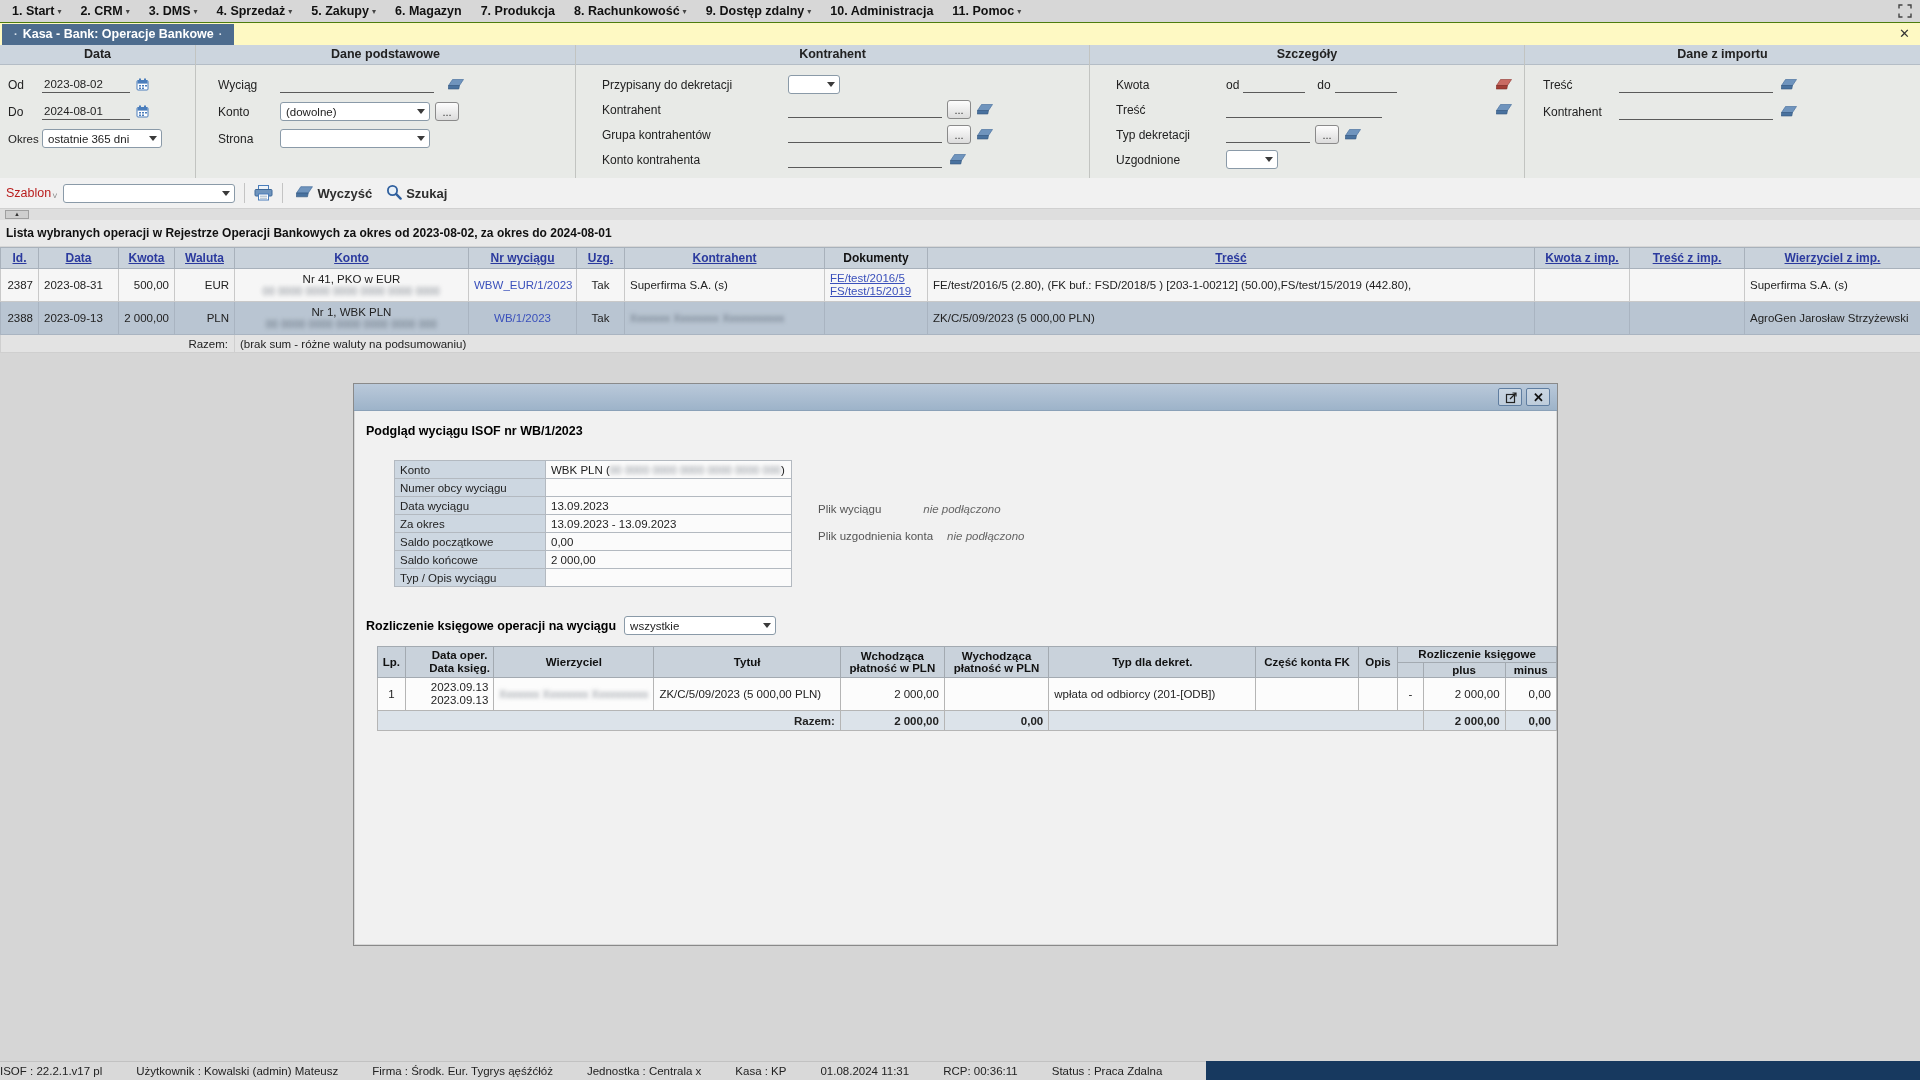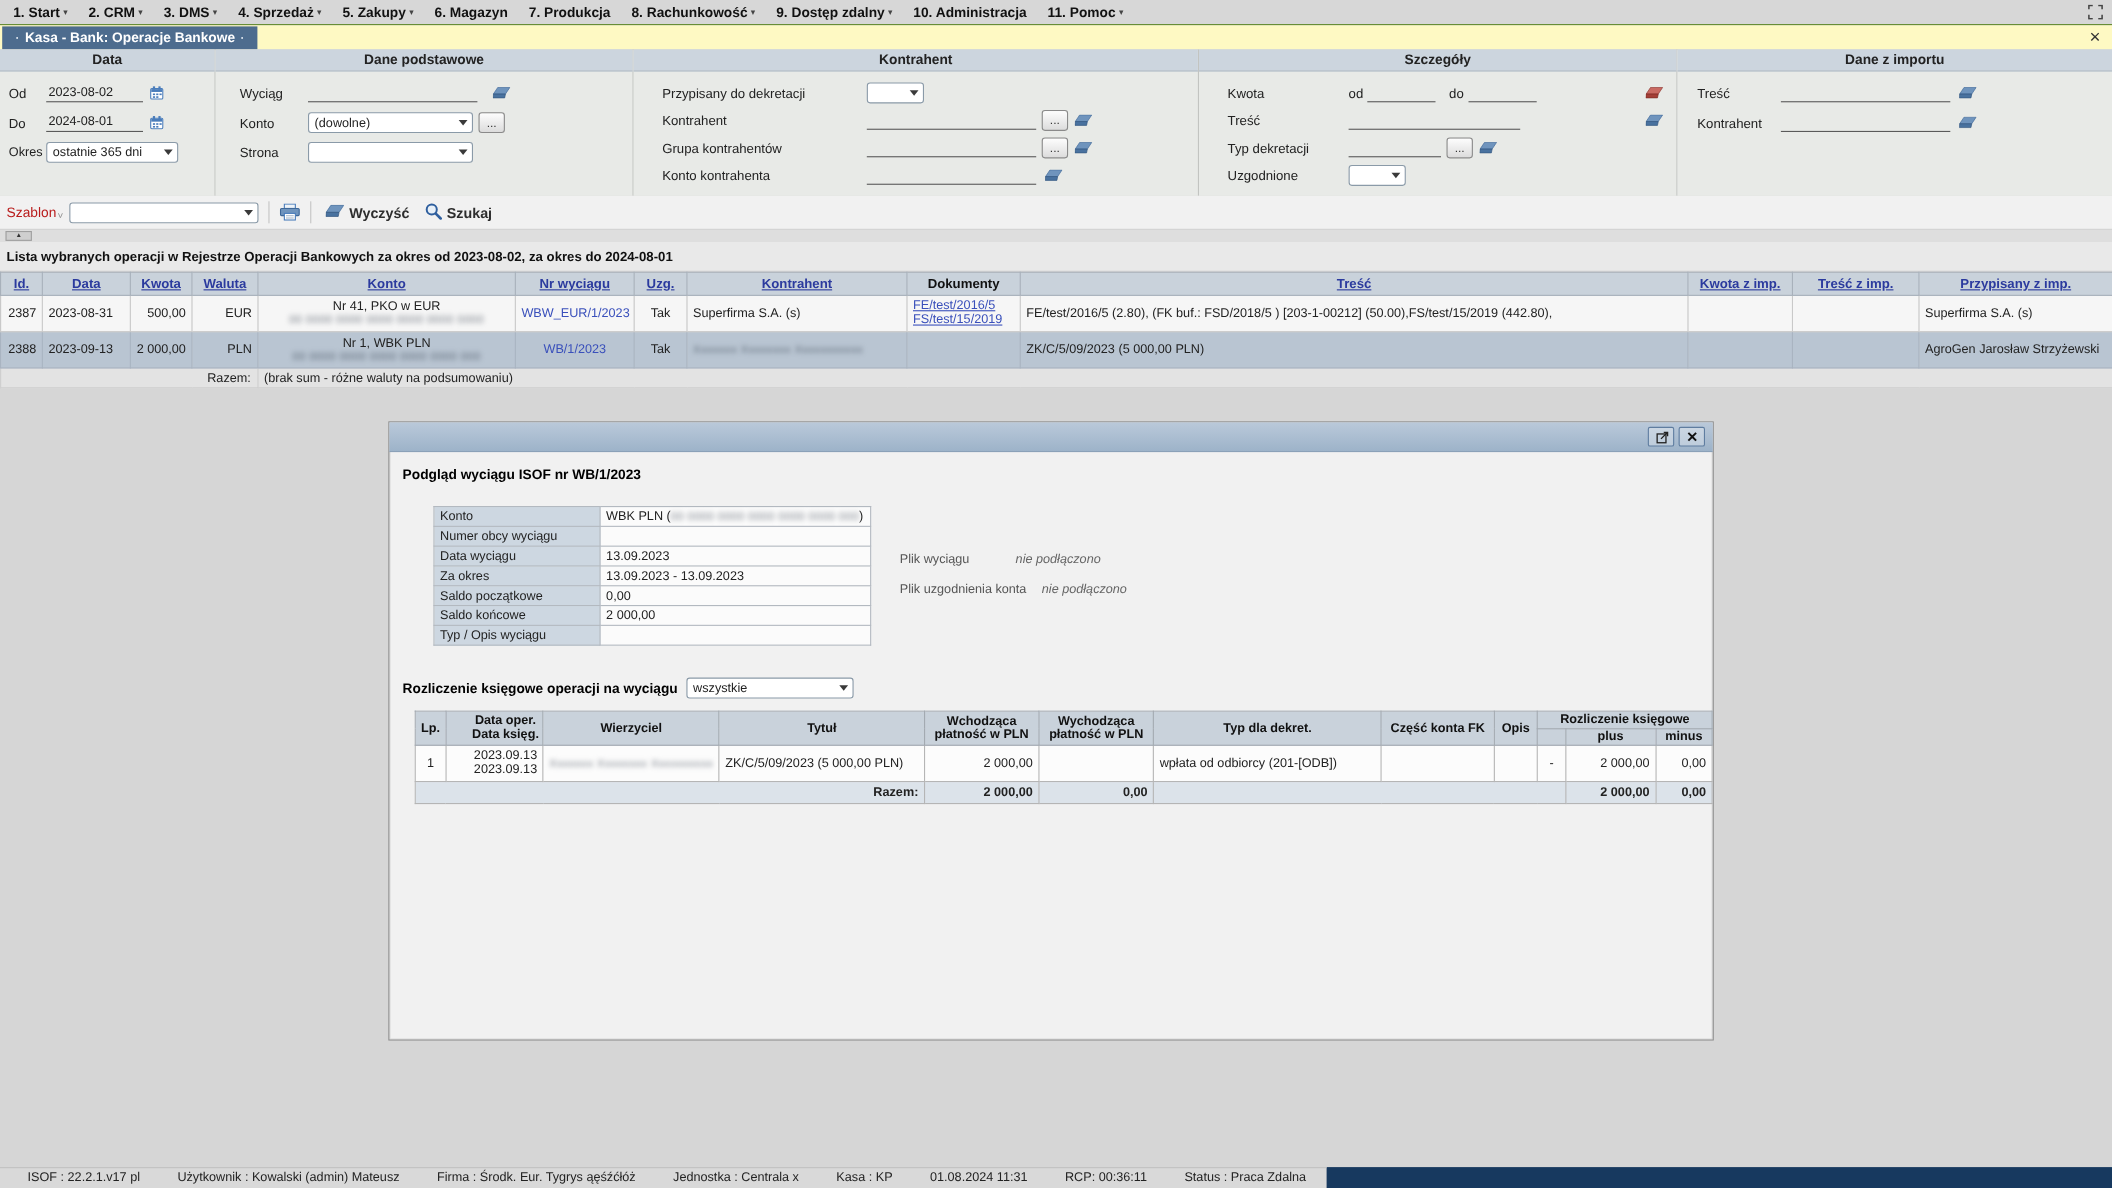--- a/index.html
+++ b/index.html
@@ -1,21 +1,21 @@
 <!DOCTYPE html>
 <html><head>
 <meta charset="utf-8">
 <style>
   html,body{margin:0;padding:0;background:#9a9a9a;}
   #app{position:relative;width:1920px;height:1080px;background:#d6d6d6;
        font-family:"Liberation Sans","DejaVu Sans",sans-serif;font-size:12px;color:#1a1a1a;
        overflow:hidden;}
   
   .menubar{position:absolute;top:0;left:0;right:0;height:22px;background:#d7d7d7;
-           border-bottom:1px solid #4d7c0f;display:flex;align-items:center;padding-left:12px;gap:19px;}
+           border-bottom:5px solid #4d7c0f;display:flex;align-items:center;padding-left:12px;gap:19px;}
   .menuitem{font-weight:bold;font-size:12.5px;color:#111;cursor:pointer;white-space:nowrap;}
   .menuitem .caret{font-size:8px;color:#444;margin-left:3px;vertical-align:1px;}
   .fsbtn{position:absolute;right:8px;top:4px;width:14px;height:14px;cursor:pointer;}
   
   .tabrow{position:absolute;top:23px;left:0;right:0;height:22px;background:#fef9c3;border-bottom:1px solid #b0b0b0;}
   .tab{position:absolute;left:2px;top:1px;height:21px;line-height:21px;background:#4d6c8e;color:#fff;
        font-weight:bold;font-size:12.5px;padding:0 7px;cursor:pointer;}
   .tab .tmark{font-weight:bold;color:#d9e2ec;margin:0 5px;font-size:11px;}
   .tabclose{position:absolute;right:10px;top:3px;font-size:13px;color:#333;cursor:pointer;font-weight:bold;}
   
@@ -94,21 +94,21 @@
           font-size:11.5px;background:#fcfcfc;}
   .itable th{background:#c9d2db;border:1px solid #a3aab1;padding:1px 3px;font-size:11.5px;
              line-height:12.5px;color:#111;font-weight:bold;}
   .itable td{border:1px solid #b5b5b5;padding:1px 5px;color:#222;}
   .itable tr.data td{height:30px;}
   .itable tr.sum td{background:#dce3ea;font-weight:bold;height:17px;}
   .dline{line-height:13px;text-align:center;margin-left:20px;}
   
   .statusbar{position:absolute;left:0;right:0;bottom:0;height:19px;background:#17395f;}
   .status-left{position:absolute;left:0;top:0;bottom:0;width:1206px;background:#d9d9d9;
-               display:flex;align-items:center;padding-left:25px;gap:34px;font-size:11.5px;color:#222;
+               display:flex;align-items:center;padding-left:0;gap:34px;font-size:11.5px;color:#222;
                white-space:nowrap;border-top:1px solid #c2c2c2;box-sizing:border-box;}
 </style>
 </head>
 <body>
 
 <div id="app">
 
   <div class="menubar">
     <div class="menuitem"><span>1. Start</span><span class="caret">▾</span></div>
     <div class="menuitem"><span>2. CRM</span><span class="caret">▾</span></div>
@@ -405,21 +405,21 @@
         <th><a>Kwota</a></th>
         <th><a>Waluta</a></th>
         <th><a>Konto</a></th>
         <th><a>Nr wyciągu</a></th>
         <th><a>Uzg.</a></th>
         <th><a>Kontrahent</a></th>
         <th><span>Dokumenty</span></th>
         <th><a>Treść</a></th>
         <th><a>Kwota z imp.</a></th>
         <th><a>Treść z imp.</a></th>
-        <th><a>Przypisany z imp.</a></th>
+        <th><a>Wierzyciel z imp.</a></th>
       </tr>
       <tr class="row-a">
         <td class="num">2387</td>
         <td>2023-08-31</td>
         <td class="num">500,00</td>
         <td class="num">EUR</td>
         <td class="ctr">
           <div>Nr 41, PKO w EUR</div>
           <span class="masked acct2">00 0000 0000 0000 0000 0000 0000</span>
         </td>

